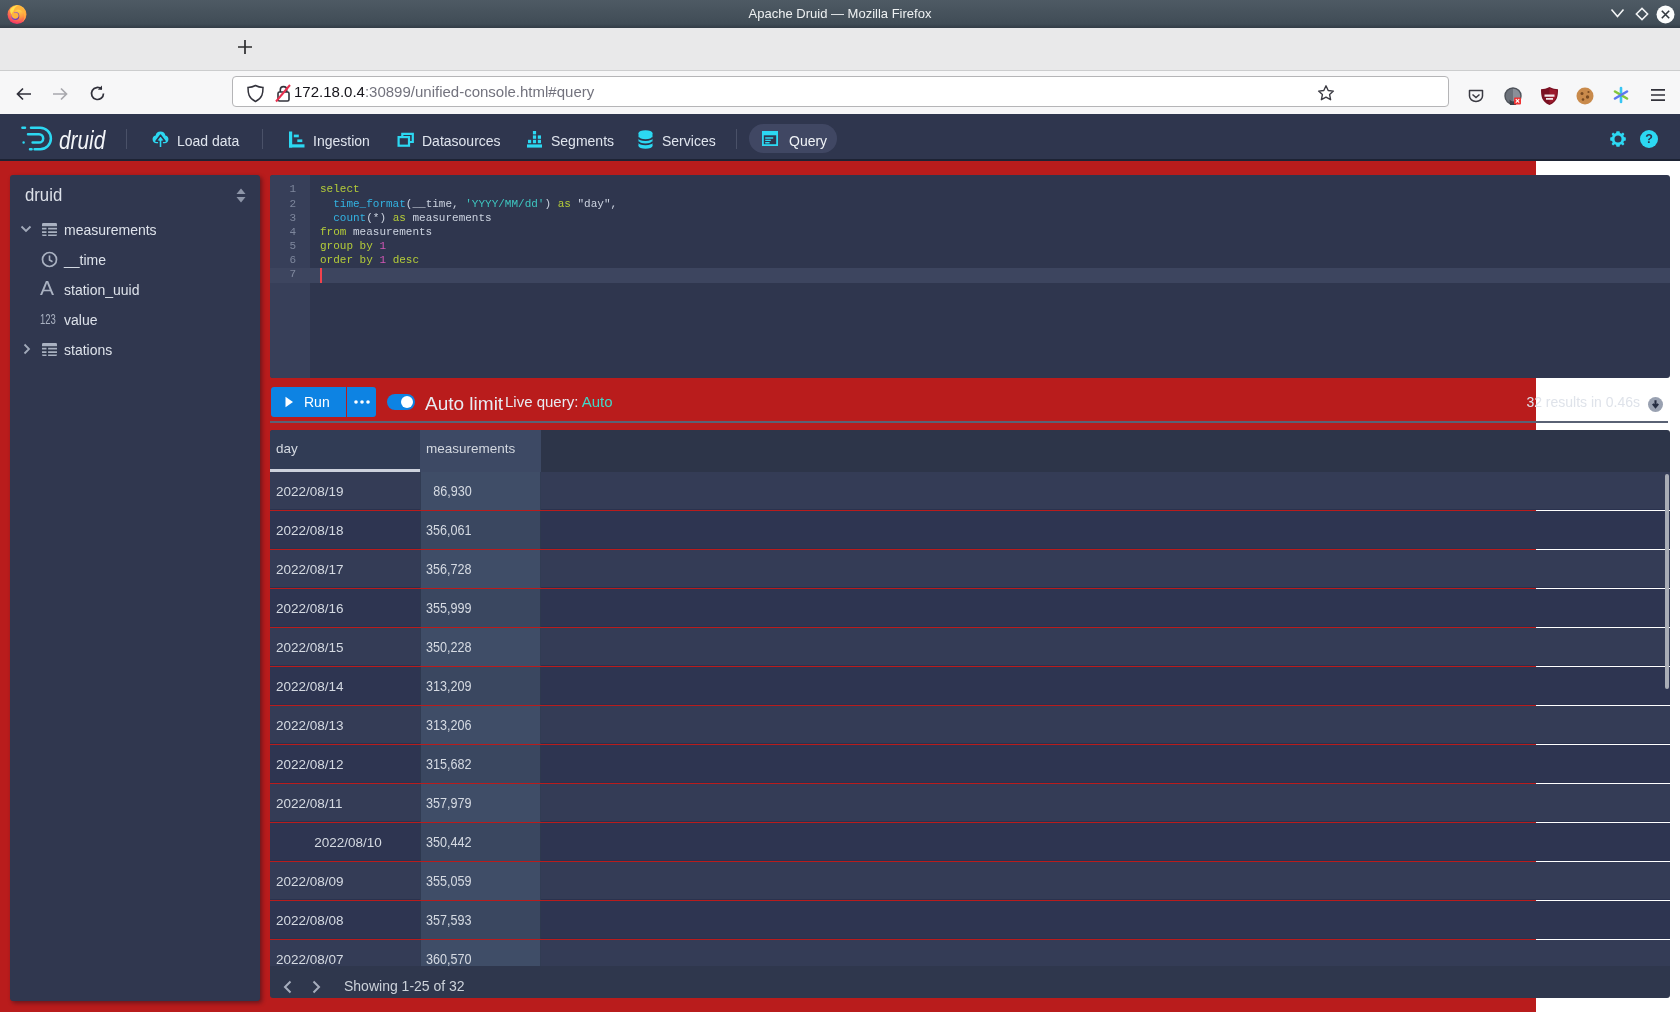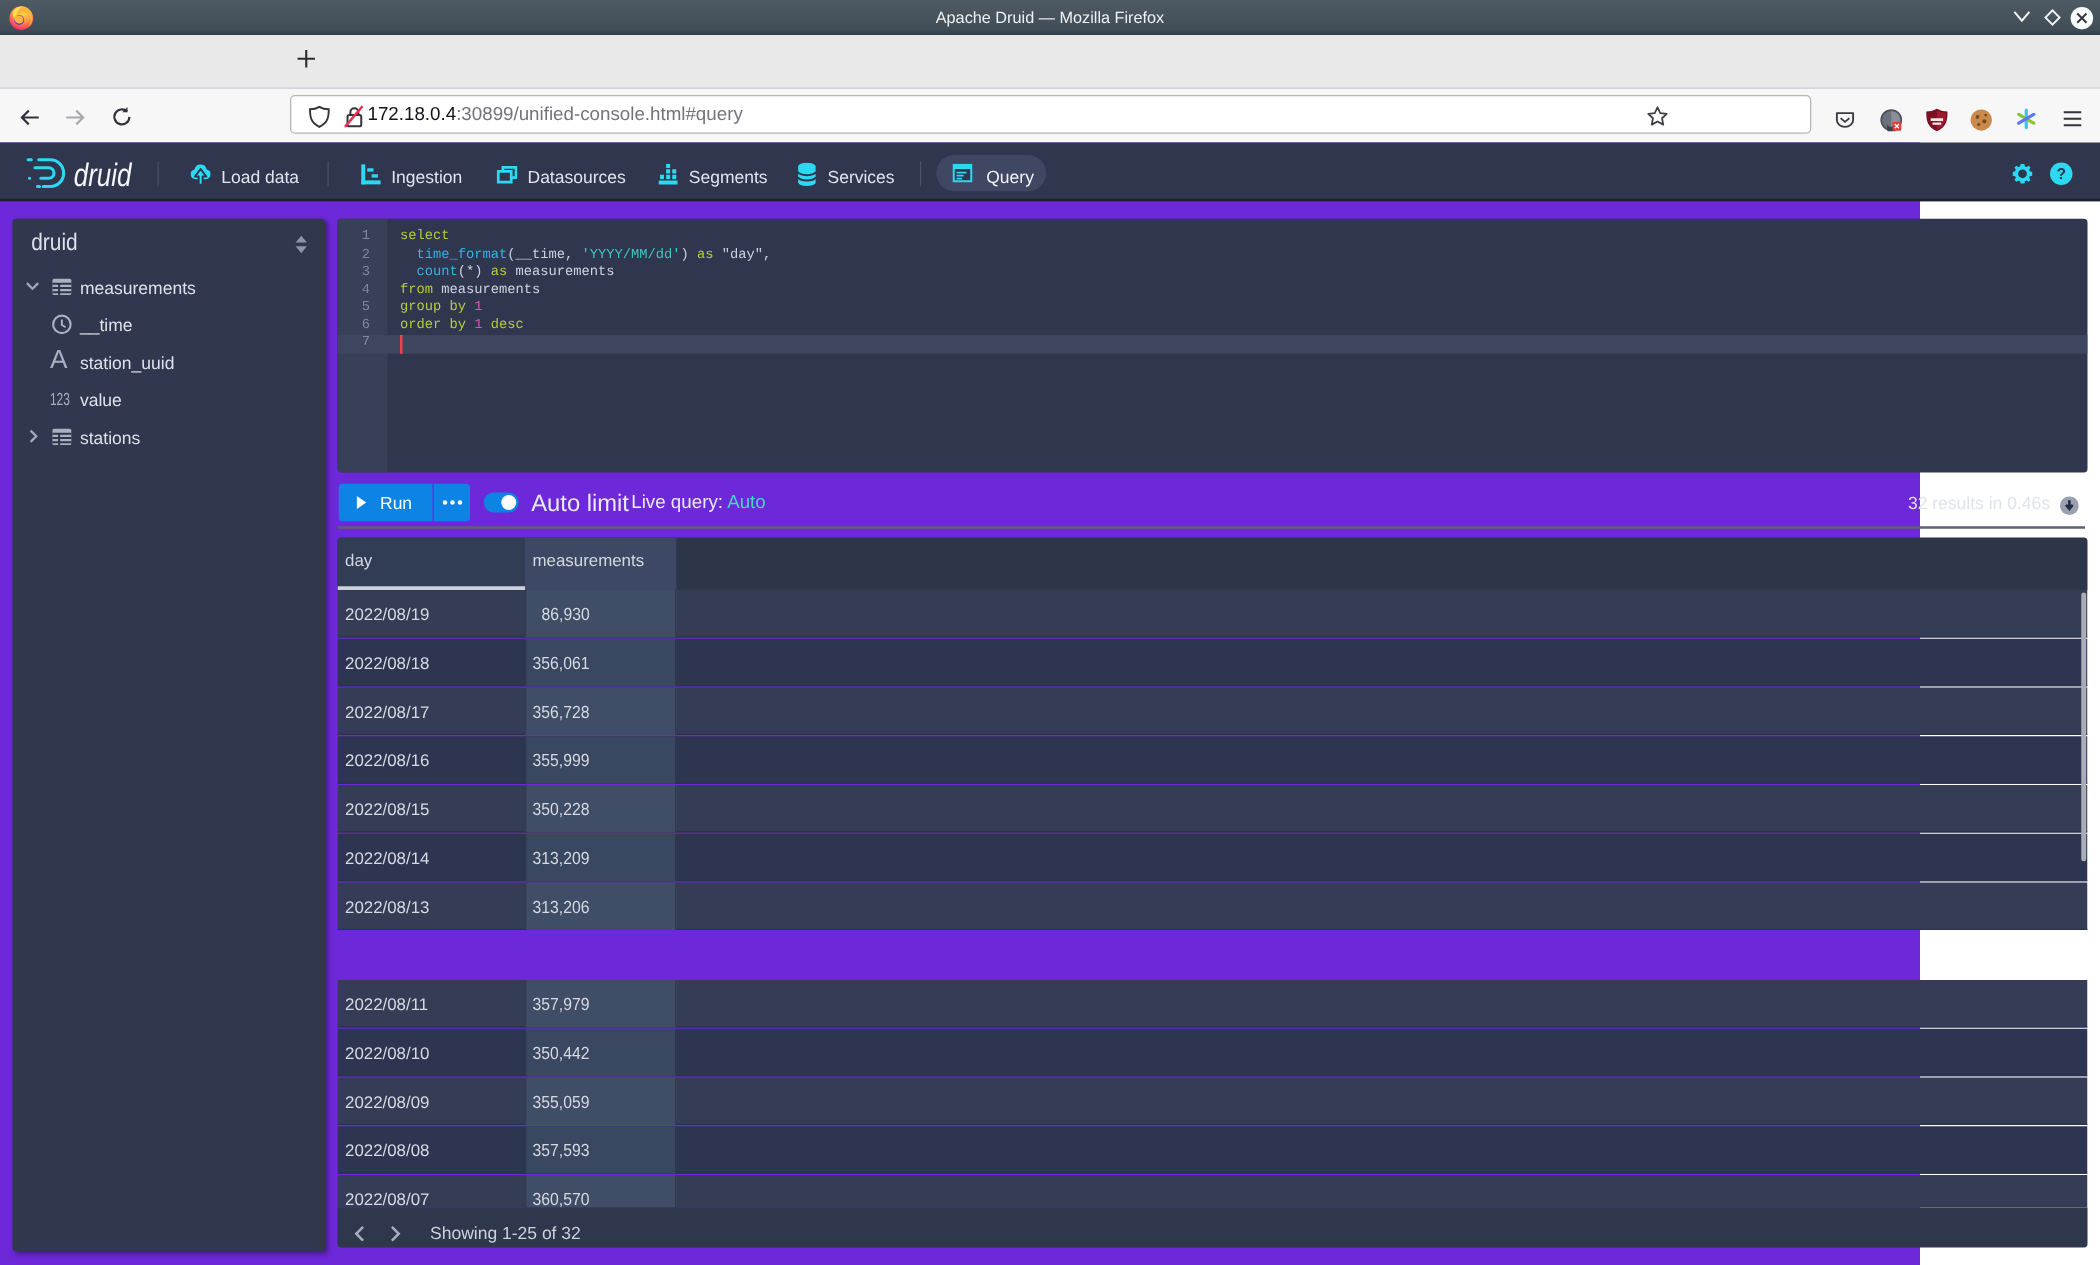--- a/index.html
+++ b/index.html
@@ -1,18 +1,18 @@
 <!DOCTYPE html>
 <html><head>
 <meta charset="utf-8">
 <style>
   * { margin:0; padding:0; box-sizing:border-box; }
   html,body { width:1680px; height:1012px; overflow:hidden; font-family:"Liberation Sans", sans-serif; }
   .abs { position:absolute; }
-  #stage { position:relative; width:1536px; height:1012px; background:#6d28d9; }
+  #stage { position:relative; width:1536px; height:1012px; background:#b91c1c; }
 
   
   #titlebar { left:0; top:0; width:1680px; height:28px;
     background:linear-gradient(#4e5a64 0%,#404c56 85%,#323c46 100%); }
   #titlebar .title { position:absolute; left:0; right:0; top:6px; text-align:center;
     color:#eef1f2; font-size:13px; }
 
   
   #tabbar { left:0; top:28px; width:1680px; height:43px; background:#e9e9ea; border-bottom:1px solid #cccdce; }
   #tab { position:absolute; left:3px; top:4px; width:220px; height:32px; background:#f5f5f6;
@@ -370,27 +370,33 @@
         <div class="c2" style="background:#3a4760">
           <i>313,209</i>
         </div>
       </div>
       <div class="trow" style="top: 234px; background: rgb(52, 60, 86);">
         <div class="c1">2022/08/13</div>
         <div class="c2" style="background:#3f4d67">
           <i>313,206</i>
         </div>
       </div>
+      <div class="trow" style="top: 273px; background: rgb(46, 53, 81);">
+        <div class="c1">2022/08/12</div>
+        <div class="c2" style="background:#3a4760">
+          <i>315,682</i>
+        </div>
+      </div>
       <div class="trow" style="top: 312px; background: rgb(52, 60, 86);">
         <div class="c1">2022/08/11</div>
         <div class="c2" style="background:#3f4d67">
           <i>357,979</i>
         </div>
       </div>
-      <div class="trow" style="top: 351px; background: rgb(46, 53, 81);">
+      <div class="trow" style="top: 351px; background: rgb(46, 53, 81); text-align: center;">
         <div class="c1">2022/08/10</div>
         <div class="c2" style="background:#3a4760">
           <i>350,442</i>
         </div>
       </div>
       <div class="trow" style="top: 390px; background: rgb(52, 60, 86);">
         <div class="c1">2022/08/09</div>
         <div class="c2" style="background:#3f4d67">
           <i>355,059</i>
         </div>

